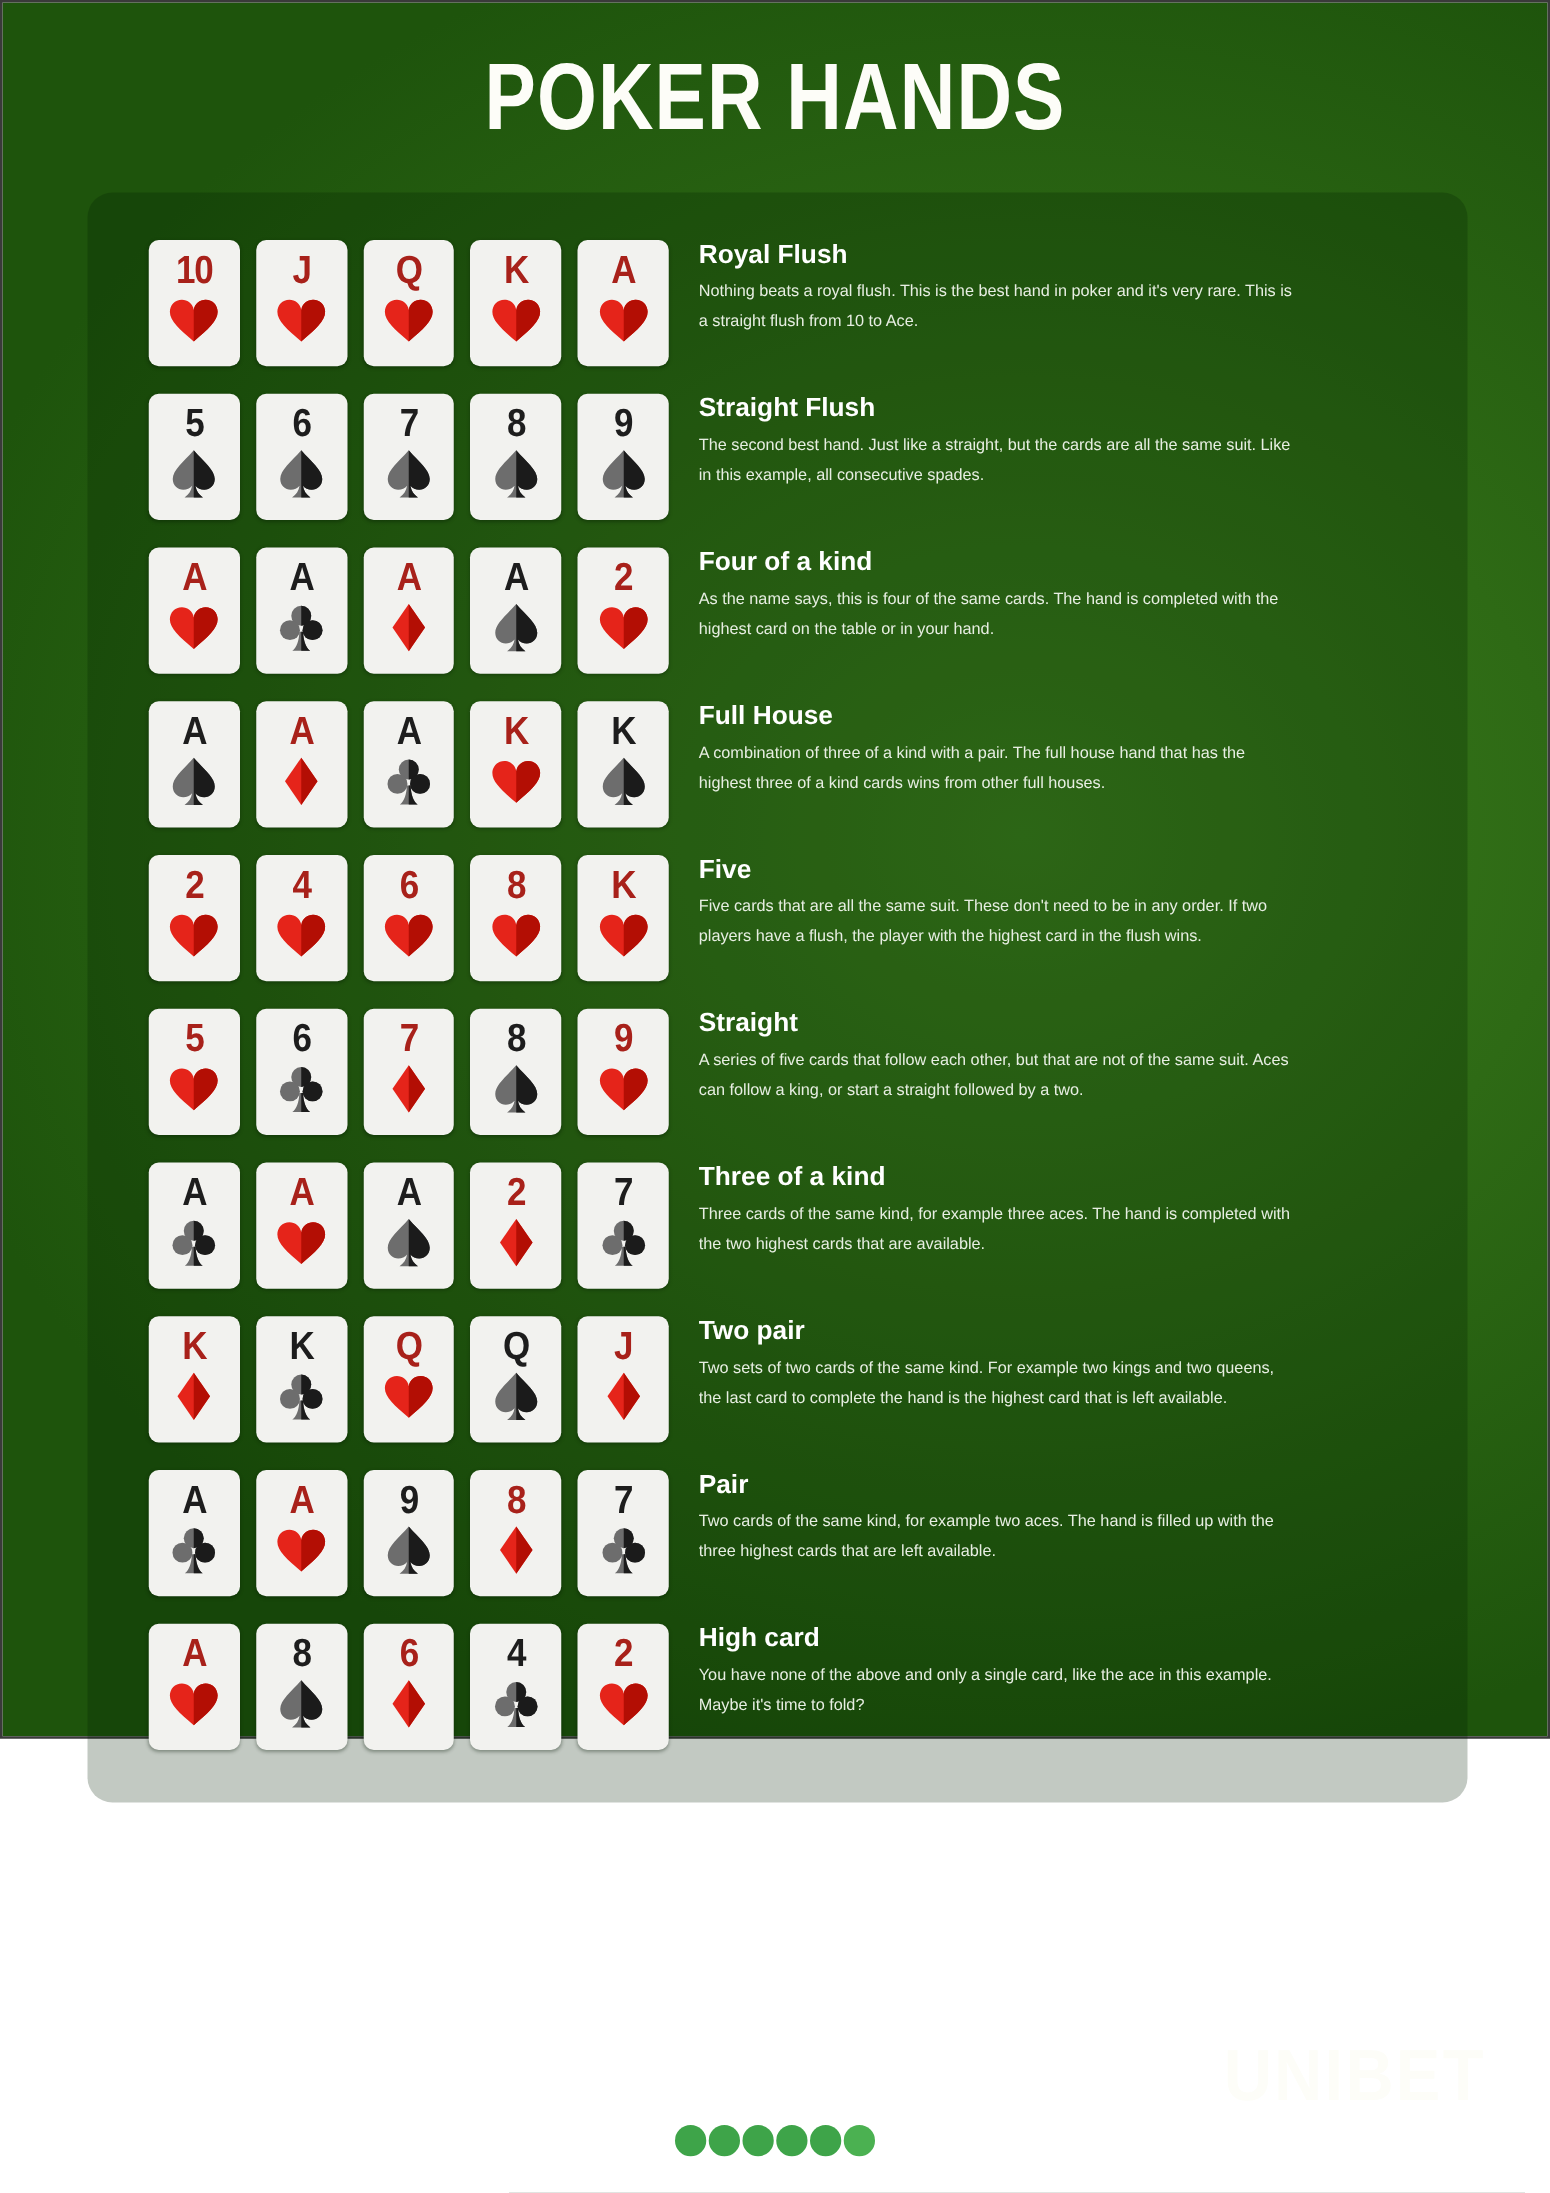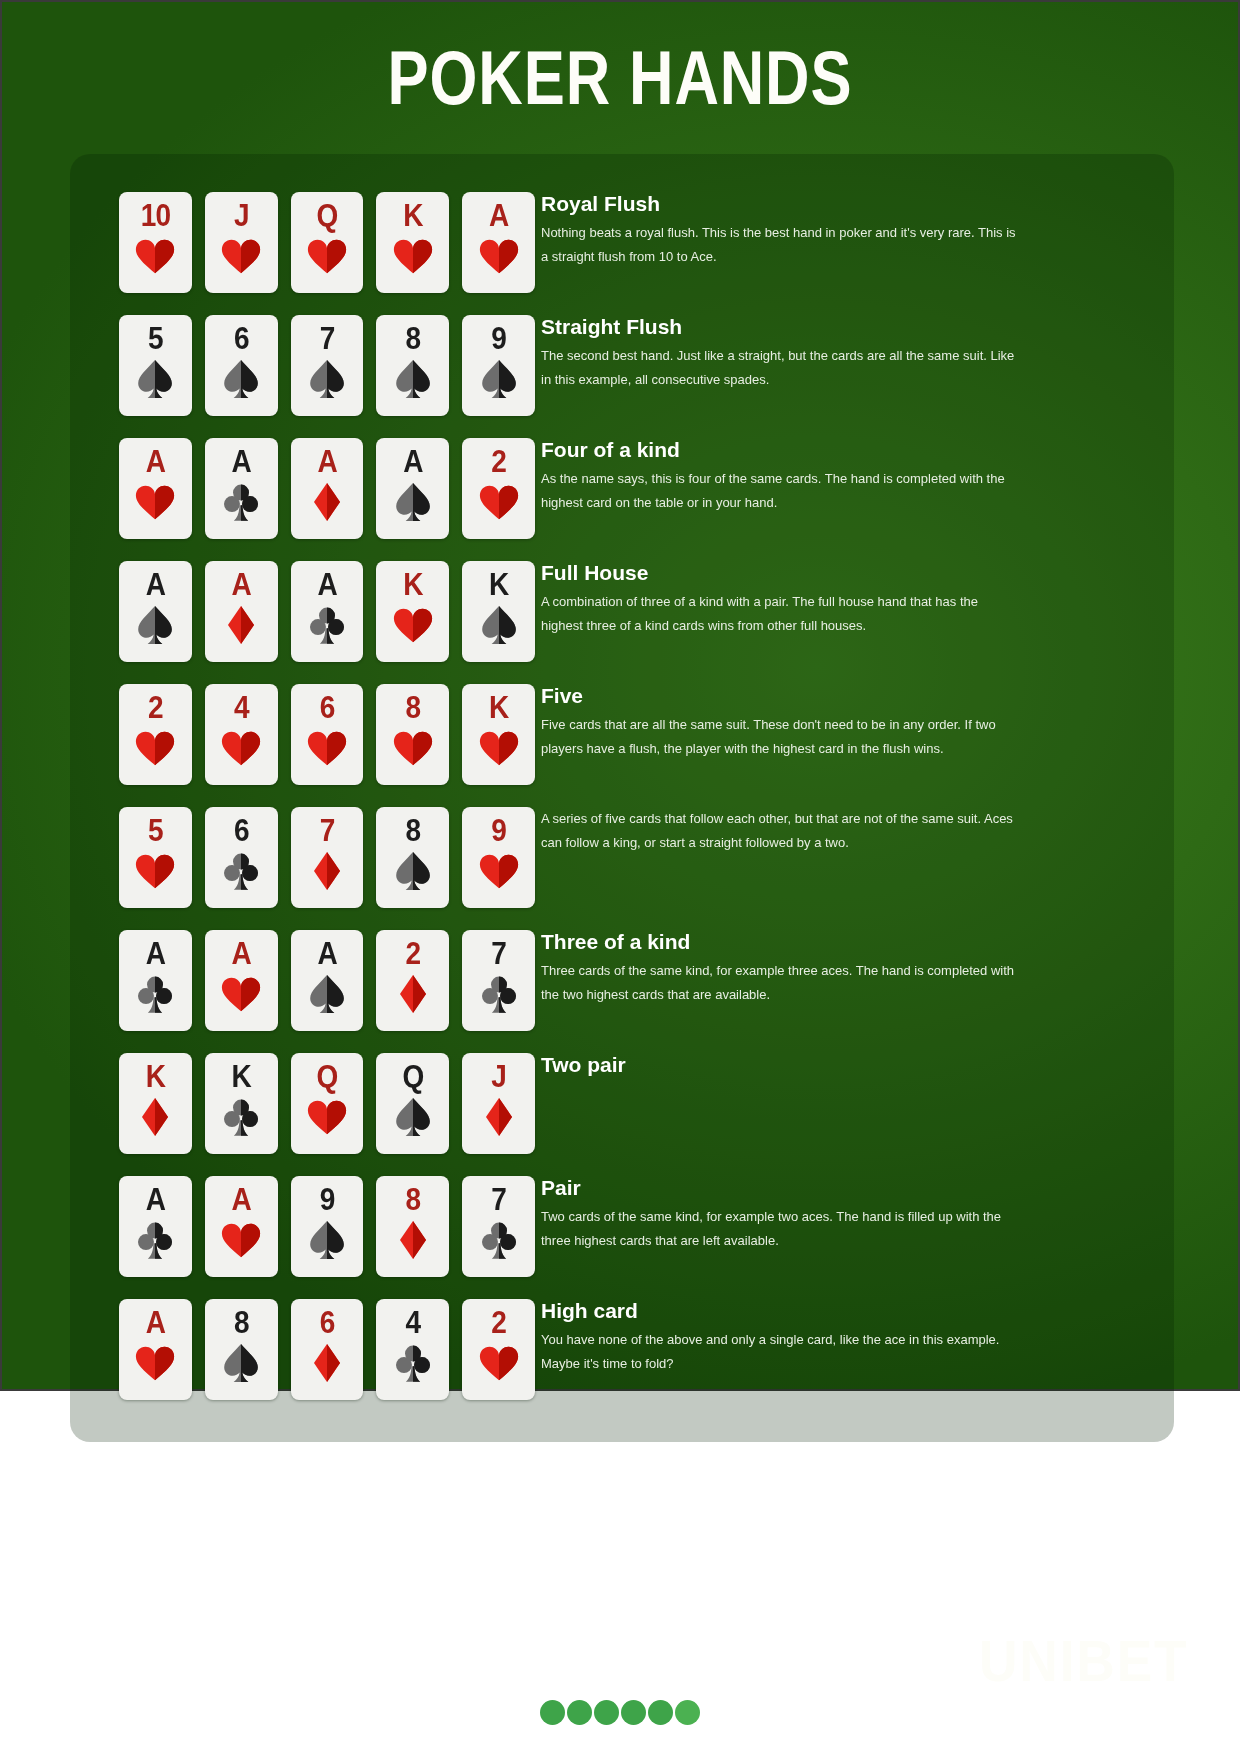--- a/index.html
+++ b/index.html
@@ -68,21 +68,21 @@
     letter-spacing:-1px;
     transform:scaleY(1.12);
   }
   .rank.red{color:var(--rank-red);}
   .rank.black{color:var(--rank-black);}
   .suit-icon{
     width:42px;height:42px;
     margin-top:5px;
   }
   .info{
-    margin-left:6px;
+    margin-left:24px;
     width:478px;
     padding-top:0;
   }
   .hand-name{
     margin:0 0 6px 0;
     font-size:21px;
     font-weight:700;
     color:var(--text-white);
     line-height:1.1;
   }
@@ -392,20 +392,21 @@
           </div>
           <div class="card">
             <span class="rank red">9</span>
             <svg viewBox="0 0 100 100" class="suit-icon">
               <use href="#shape-heart" xlink:href="#shape-heart" fill="#e5241a"></use>
               <use href="#shape-heart" xlink:href="#shape-heart" fill="#b30e04" clip-path="url(#clip-right-half)"></use>
             </svg>
           </div>
         </div>
     <div class="info">
+      <h2 class="hand-name">Straight</h2>
       <p class="hand-desc">A series of five cards that follow each other, but that are not of the same suit. Aces can follow a king, or start a straight followed by a two.</p>
     </div>
   </div>
       <div class="hand-row">
     <div class="cards">
           <div class="card">
             <span class="rank black">A</span>
             <svg viewBox="0 0 100 100" class="suit-icon">
               <use href="#shape-club" xlink:href="#shape-club" fill="#6d6d6d"></use>
               <use href="#shape-club" xlink:href="#shape-club" fill="#1b1b1b" clip-path="url(#clip-right-half)"></use>
@@ -478,20 +479,21 @@
           <div class="card">
             <span class="rank red">J</span>
             <svg viewBox="0 0 100 100" class="suit-icon">
               <use href="#shape-diamond" xlink:href="#shape-diamond" fill="#e5241a"></use>
               <use href="#shape-diamond" xlink:href="#shape-diamond" fill="#b30e04" clip-path="url(#clip-right-half)"></use>
             </svg>
           </div>
         </div>
     <div class="info">
       <h2 class="hand-name">Two pair</h2>
+      <p class="hand-desc">Two sets of two cards of the same kind. For example two kings and two queens, the last card to complete the hand is the highest card that is left available.</p>
     </div>
   </div>
       <div class="hand-row">
     <div class="cards">
           <div class="card">
             <span class="rank black">A</span>
             <svg viewBox="0 0 100 100" class="suit-icon">
               <use href="#shape-club" xlink:href="#shape-club" fill="#6d6d6d"></use>
               <use href="#shape-club" xlink:href="#shape-club" fill="#1b1b1b" clip-path="url(#clip-right-half)"></use>
             </svg>

